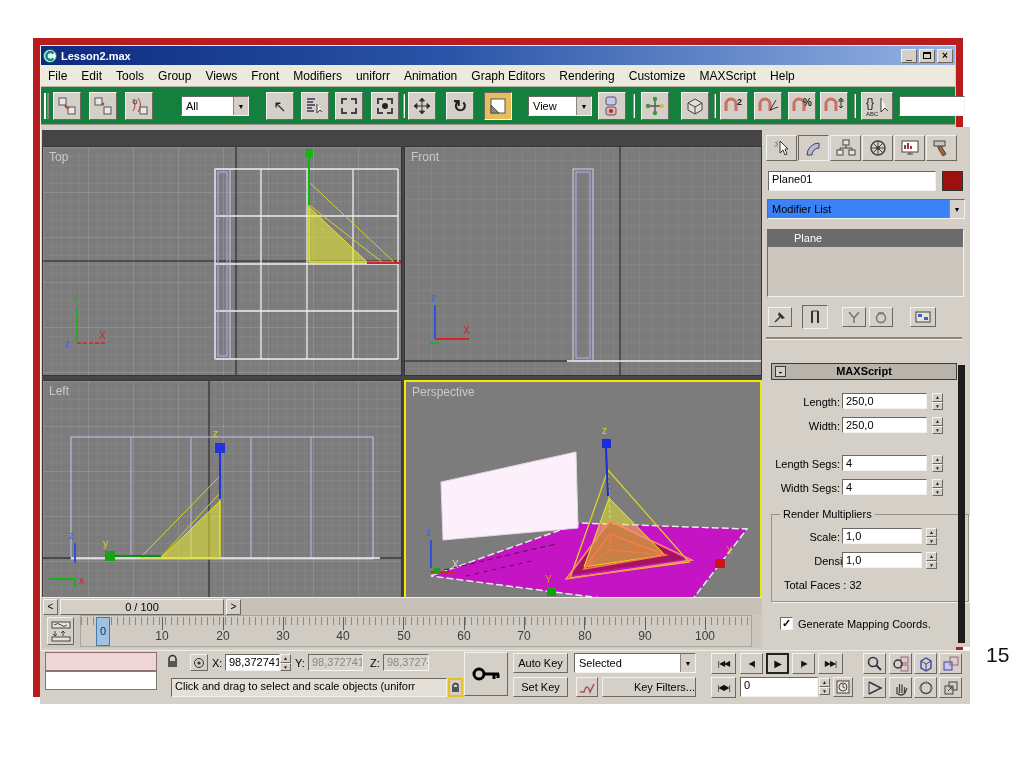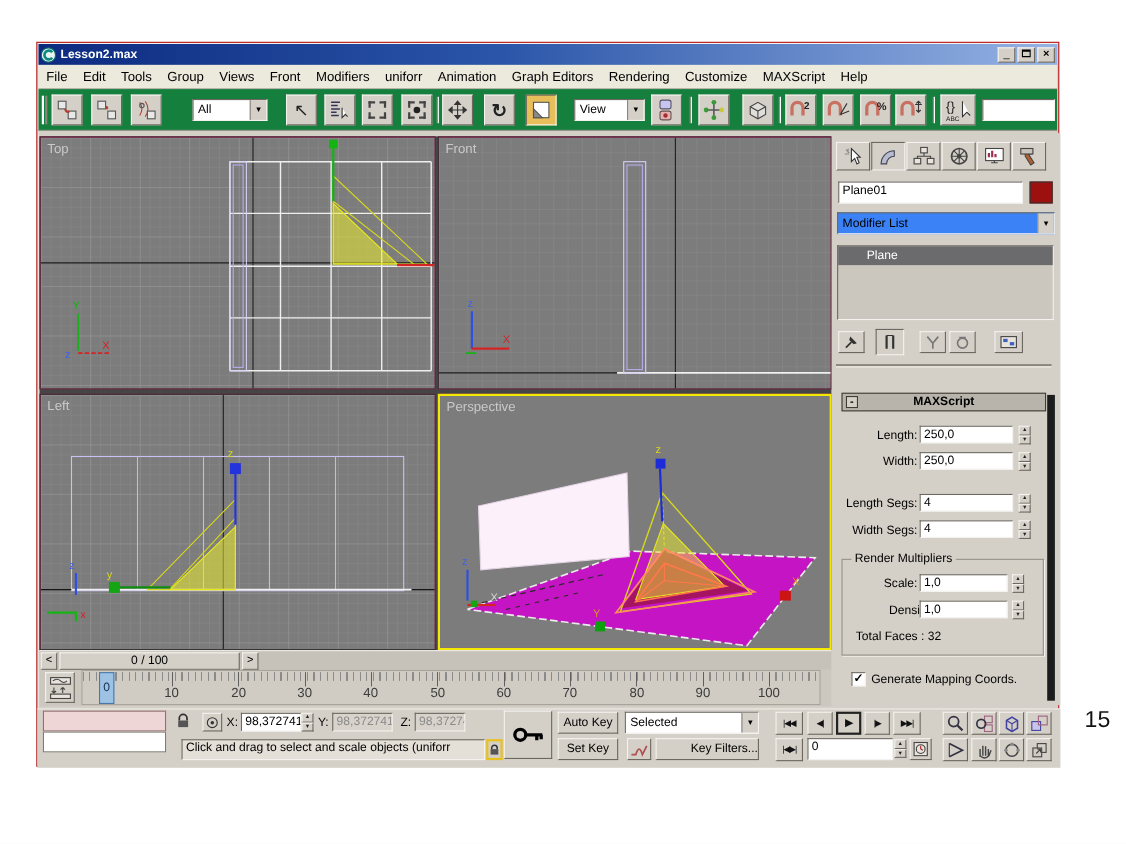--- a/index.html
+++ b/index.html
@@ -1,36 +1,36 @@
 <!DOCTYPE html>
 <html><head>
 <meta charset="utf-8">
 <style>
   html,body{margin:0;padding:0;background:#fff;}
   *{box-sizing:border-box;}
   body{font-family:"Liberation Sans",sans-serif;-webkit-font-smoothing:none;}
   .slide{position:relative;width:1024px;height:767px;background:#fff;overflow:hidden;}
-  .max-window{position:absolute;left:33px;top:38px;width:930px;height:659px;background:#d4d0c8;border:1px solid #b91c1c;box-shadow:inset 1px 1px 0 #f4f2ee;text-decoration:underline;}
+  .max-window{position:absolute;left:33px;top:38px;width:930px;height:659px;background:#d4d0c8;border:7px solid #b91c1c;box-shadow:inset 1px 1px 0 #f4f2ee;text-decoration:underline;}
   
   .titlebar{position:absolute;left:1px;top:1px;right:1px;height:19px;background:linear-gradient(90deg,#0c2a80 0%,#2a55a8 45%,#95b2e4 100%);display:flex;align-items:center;padding:0 2px;}
   .title-text{color:#fff;font-size:11px;font-weight:bold;margin-left:4px;flex:1;white-space:nowrap;}
   .winbtn{width:16px;height:14px;margin-left:2px;background:#d4d0c8;border:1px solid;border-color:#f4f2ee #6c685f #6c685f #f4f2ee;font-size:10px;line-height:11px;text-align:center;color:#000;}
   .menubar{position:absolute;left:1px;top:20px;right:1px;height:22px;background:#ece9dd;border-bottom:1px solid #b8b4aa;display:flex;align-items:center;}
   .menu-item{font-size:12px;color:#000;padding:2px 7px;white-space:nowrap;}
   .toolbar{position:absolute;left:1px;top:42px;right:1px;height:38px;background:#15803d;border-bottom:1px solid #9a968c;}
   .tb{position:absolute;top:5px;width:28px;height:28px;background:#d4d0c8;border:1px solid;border-color:#f4f2ee #6c685f #6c685f #f4f2ee;display:flex;align-items:center;justify-content:center;font-size:15px;color:#222;}
   .tb svg{display:block;}
   .grip{position:absolute;top:6px;width:5px;height:26px;border-left:2px solid #fff;border-right:2px solid #8a867c;}
   .sepv{position:absolute;top:7px;width:2px;height:24px;border-left:1px solid #9a968c;border-right:1px solid #fff;}
   .dd{position:absolute;top:9px;height:20px;background:#fff;border:1px solid;border-color:#6c685f #f4f2ee #f4f2ee #6c685f;font-size:11px;display:flex;align-items:center;}
   .dd .dd-text{flex:1;padding:0 4px;overflow:hidden;white-space:nowrap;}
   .dd .dd-btn{width:15px;height:100%;background:#d4d0c8;border-left:1px solid #8a867c;font-size:7px;display:flex;align-items:center;justify-content:center;color:#000;}
   
   .viewports{position:absolute;left:2px;top:85px;width:720px;height:467px;background:#454545;}
-  .vp{position:absolute;border:1px solid #353535;overflow:hidden;background:#be185d;}
+  .vp{position:absolute;border:1px solid #353535;overflow:hidden;background:#c2410c;margin-top:16px;}
   .vp-label{position:absolute;left:6px;top:3px;font-size:12px;color:#c9c9c9;z-index:3;}
   .vp-active{border:2px solid #f2e800;}
   
   .timeslider{position:absolute;left:2px;top:552px;width:720px;height:18px;background:#c6c2ba;border-top:1px solid #efece6;display:flex;align-items:center;}
   .ts-btn{width:15px;height:16px;background:#d4d0c8;border:1px solid;border-color:#f4f2ee #6c685f #6c685f #f4f2ee;font-size:10px;line-height:14px;text-align:center;}
   .ts-bar{width:164px;height:16px;margin-left:2px;background:#d4d0c8;border:1px solid;border-color:#f4f2ee #6c685f #6c685f #f4f2ee;font-size:11px;text-align:center;line-height:14px;}
   .trackbar{position:absolute;left:2px;top:570px;width:720px;height:33px;background:#ccc8c0;}
   .ruler{position:absolute;left:38px;top:0;width:672px;height:32px;background:#d0ccc4;border:1px solid #a8a49a;}
   .ticks-minor{position:absolute;left:0;top:1px;width:100%;height:8px;background:repeating-linear-gradient(90deg,#8a8a8a 0 1px,transparent 1px 6px);}
   .ticks-major{position:absolute;left:21px;top:1px;width:640px;height:13px;background:repeating-linear-gradient(90deg,#606060 0 1px,transparent 1px 60.3px);}
@@ -48,21 +48,21 @@
   .spin span{flex:1;background:#d4d0c8;border:1px solid;border-color:#f4f2ee #6c685f #6c685f #f4f2ee;font-size:5px;line-height:6px;text-align:center;color:#222;}
   .pbtn{position:absolute;height:21px;background:#d4d0c8;border:1px solid;border-color:#f4f2ee #6c685f #6c685f #f4f2ee;font-size:8px;letter-spacing:-1px;text-align:center;line-height:18px;color:#111;display:flex;align-items:center;justify-content:center;}
   
   .cmdpanel{position:absolute;left:722px;top:82px;width:208px;height:520px;background:#d4d0c8;}
   .tab{position:absolute;top:8px;width:31px;height:26px;background:#d4d0c8;border:1px solid;border-color:#f4f2ee #6c685f #6c685f #f4f2ee;display:flex;align-items:center;justify-content:center;}
   .tab.active{border-color:#6c685f #f4f2ee #f4f2ee #6c685f;}
   .cp-lbl{position:absolute;font-size:11px;color:#000;white-space:nowrap;}
   .rollout-hdr{position:absolute;left:9px;width:186px;height:17px;background:#b8b4ac;border:1px solid #403c36;font-size:11px;text-align:center;line-height:15px;font-weight:bold;}
   .minusbox{position:absolute;left:3px;top:2px;width:11px;height:11px;background:#d4d0c8;border:1px solid #403c36;font-size:10px;line-height:9px;text-align:center;font-weight:bold;}
   .pfield{position:absolute;width:85px;height:16px;background:#fff;border:1px solid;border-color:#6c685f #f4f2ee #f4f2ee #6c685f;font-size:11px;padding:1px 3px;}
-  .groupbox{position:absolute;left:9px;width:184px;border:1px solid #96928a;box-shadow:1px 1px 0 #f4f2ee;text-align:right;}
+  .groupbox{position:absolute;left:9px;width:198px;border:1px solid #96928a;box-shadow:1px 1px 0 #f4f2ee;text-align:right;}
   .legend{position:absolute;top:-7px;left:8px;background:#d4d0c8;padding:0 3px;font-size:11px;}
   .checkbox{position:absolute;width:13px;height:13px;background:#fff;border:1px solid;border-color:#6c685f #f4f2ee #f4f2ee #6c685f;font-size:11px;line-height:11px;text-align:center;font-weight:bold;}
   .page-num{position:absolute;left:986px;top:643px;font-size:21px;color:#111;}
   svg text{font-family:"Liberation Sans",sans-serif;}
 </style>
 </head>
 <body>
 
 <div class="slide">
   <div class="page-num">15</div>

